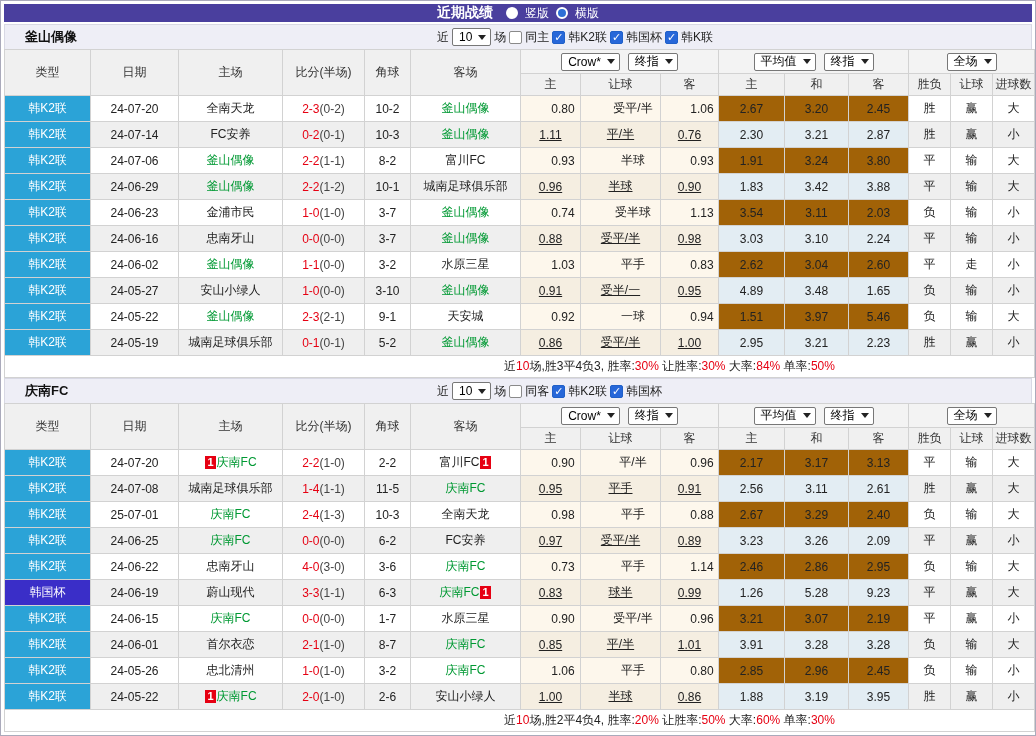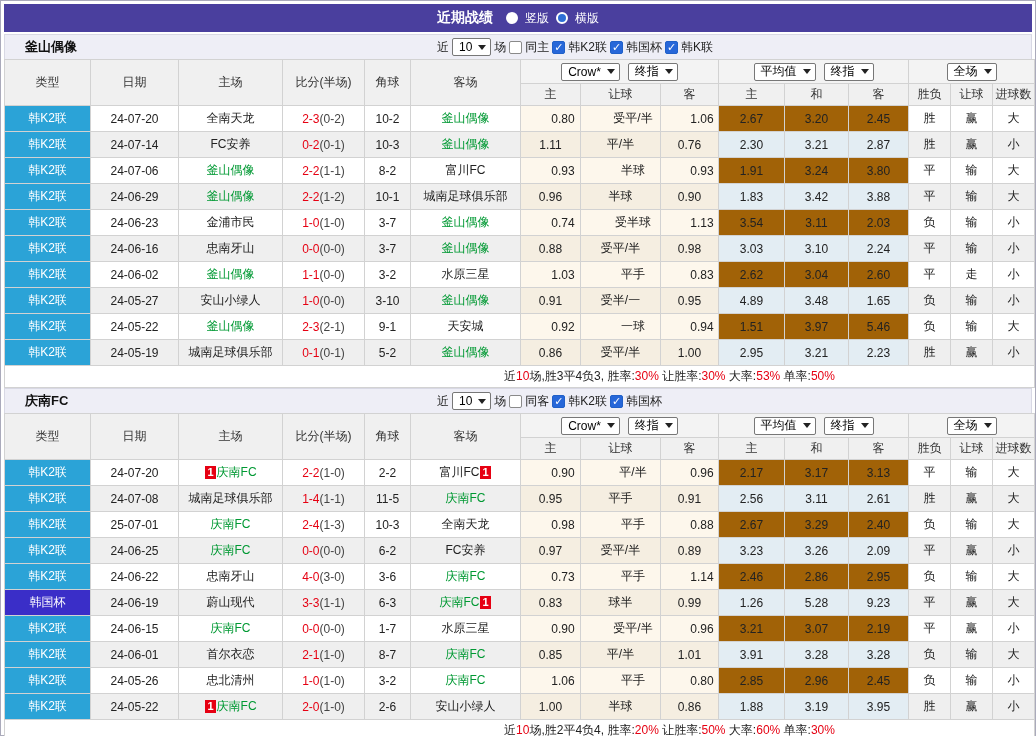--- a/index.html
+++ b/index.html
@@ -1,20 +1,20 @@
 <!DOCTYPE html>
 <html><head>
 <meta charset="utf-8">
 <style>
   * { box-sizing: border-box; }
   html,body { margin:0; padding:0; background:#fff; }
   body { font-family: "Liberation Sans", "DejaVu Sans", sans-serif; }
   .page { width:1036px; height:736px; padding:3px; border:1px solid #aab; background:#fff; }
 
-  .titlebar { height:28px; background:#4a3f9e; color:#fff; display:flex; align-items:center; justify-content:center; gap:7px; }
+  .titlebar { height:18px; background:#4a3f9e; color:#fff; display:flex; align-items:center; justify-content:center; gap:7px; }
   .titlebar .t { font-weight:bold; font-size:14px; margin-right:6px; }
   .titlebar span { font-size:12px; }
   .radio-white { width:12px; height:12px; border-radius:50%; background:#fff; display:inline-block; }
   .radio-ring  { width:12px; height:12px; border-radius:50%; background:#2e6fd6; border:2px solid #fff; display:inline-block; }
 
   .section-head { height:25px; background:#eeeef6; border:1px solid #d8d8e4; border-bottom:none; display:flex; align-items:center; position:relative; }
   .section-head.gap { margin-top:2px; }
   .team { font-weight:bold; font-size:13px; padding-left:20px; color:#111; }
   .filter { position:absolute; left:432px; display:flex; align-items:center; gap:3px; font-size:12px; color:#222; white-space:nowrap; }
 
@@ -29,21 +29,21 @@
   table { border-collapse:collapse; table-layout:fixed; width:1030px; }
   th, td { border:1px solid #d2d2d2; font-size:12px; text-align:center; padding:0; overflow:hidden; white-space:nowrap; }
   thead th { background:#f0f0f0; font-weight:normal; color:#333; }
   tr.ddrow td { height:24px; background:#f3f3f3; }
   tr.subrow th { height:22px; }
   tr.data { height:26px; }
   tr.data td { color:#222; }
   tr.data.odd  td.plain { background:#fff; }
   tr.data.even td.plain { background:#efefef; }
   tr.data.odd  td.crow { background:#fdf7ec;padding-left:25px; }
-  tr.data.even td.crow { background:#f5eee1; }
+  tr.data.even td.crow { background:#f5eee1;text-decoration:underline; }
   tr.data.odd  td.avg  { background:#a16207;margin-top:8px; }
   tr.data.even td.avg  { background:#e3edf3; }
   td.lg-k2  { background:#2ba3d7 !important; color:#fff !important; }
   td.lg-cup { background:#3a2ec8 !important; color:#fff !important; }
   .tname-g { color:#009933; }
   .tname-k { color:#222; }
   .ft { color:#e60012;text-align:center; }
   .ht { color:#444; }
   .c-r { color:#e60012; }
   .c-g { color:#009933; }
@@ -307,21 +307,21 @@
               <td class="avg">2.95</td>
               <td class="avg">3.21</td>
               <td class="avg">2.23</td>
               <td class="plain c-r">胜</td>
               <td class="plain c-r">赢</td>
               <td class="plain c-b">小</td>
             </tr>
           </tbody>
           <tfoot>
             <tr class="foot">
-              <td colspan="15"><span>近</span><span class="red">10</span><span>场,胜3平4负3, 胜率:</span><span class="red">30%</span><span> 让胜率:</span><span class="red">30%</span><span> 大率:</span><span class="red">53%</span><span> 单率:</span><span class="red">50%</span></td>
+              <td colspan="15"><span>近</span><span class="red">10</span><span>场,胜3平4负3, 胜率:</span><span class="red">30%</span><span> 让胜率:</span><span class="red">30%</span><span> 大率:</span><span class="red">84%</span><span> 单率:</span><span class="red">50%</span></td>
             </tr>
           </tfoot>
         </table>
       </div>
   </div>
 
   <div>
     <div class="section-head">
       <span class="team">庆南FC</span>
       <div class="filter">

